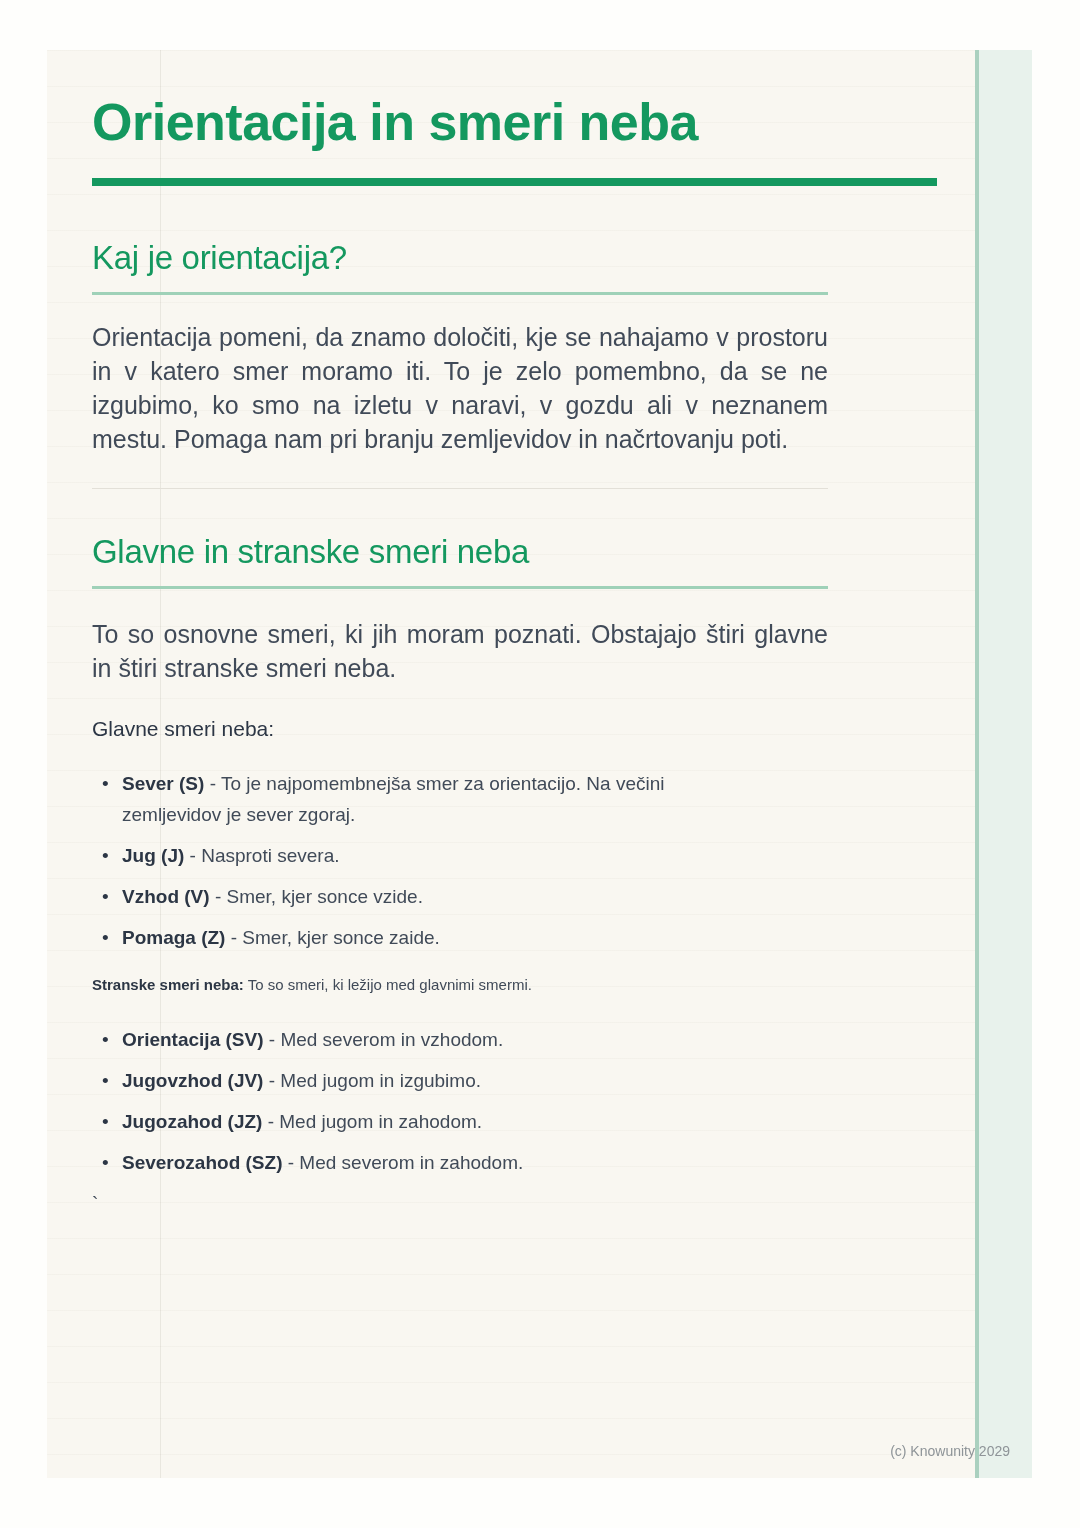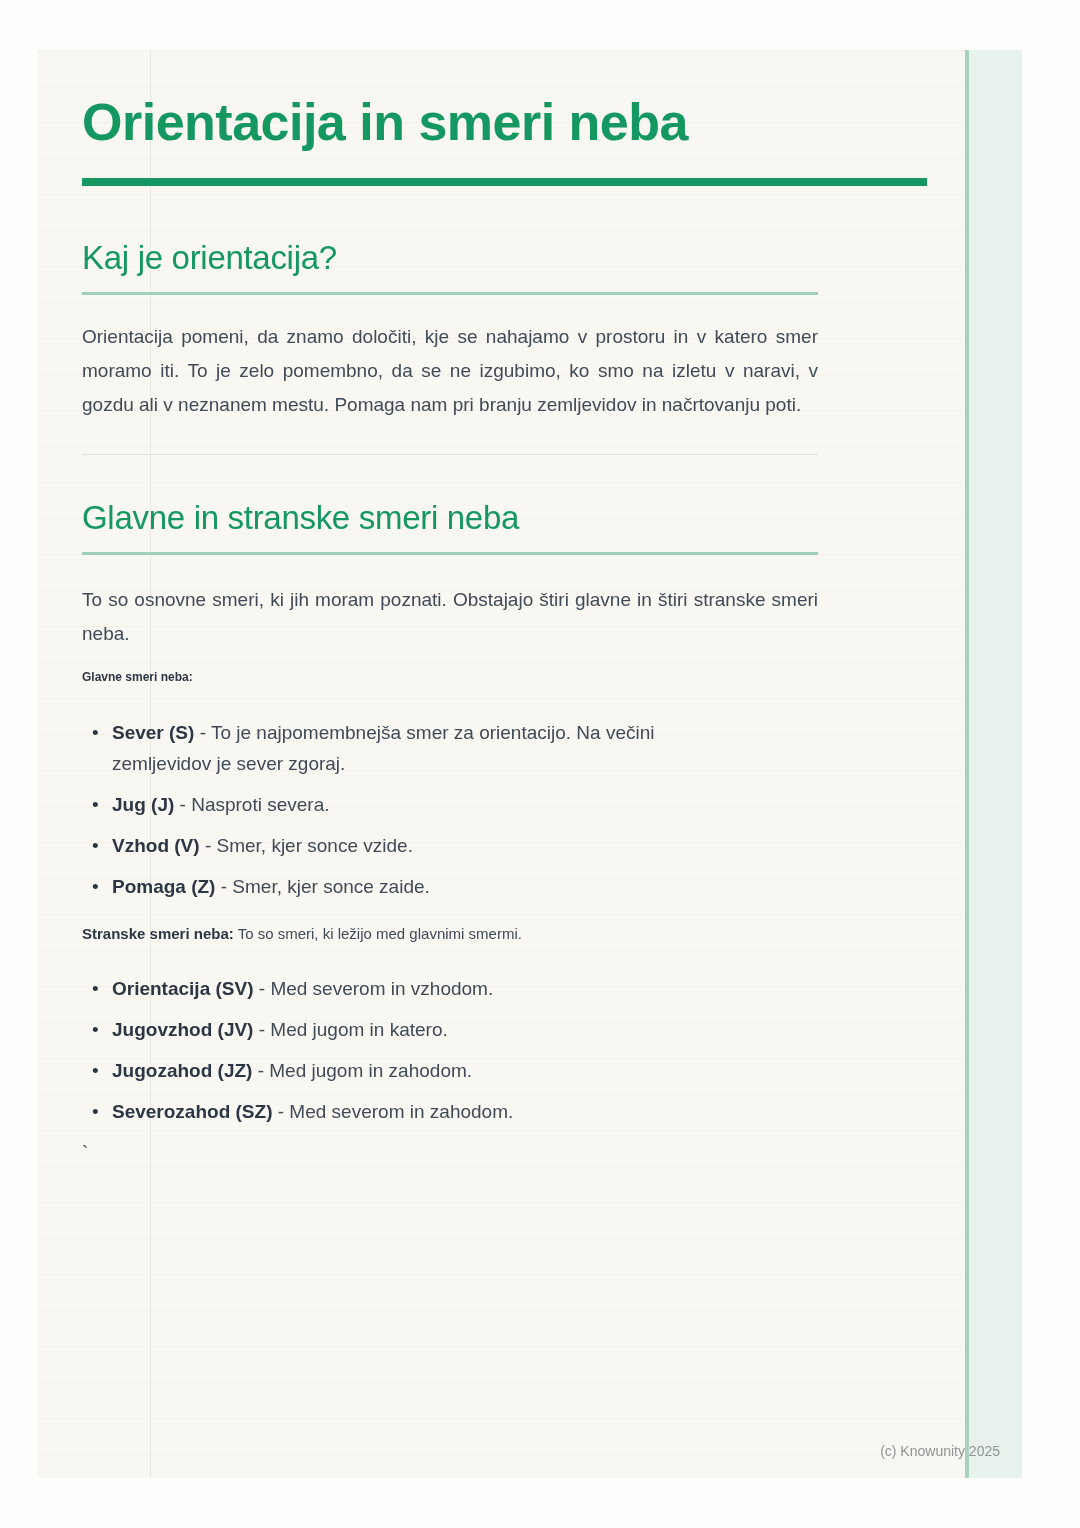--- a/index.html
+++ b/index.html
@@ -11,21 +11,21 @@
   }
   .canvas {
     position: relative;
     width: 1080px;
     height: 1528px;
     background: #fefefc;
     overflow: hidden;
   }
   .page {
     position: absolute;
-    left: 37px;
+    left: 47px;
     top: 50px;
     width: 985px;
     height: 1428px;
     background-color: #f9f7f1;
     background-image: repeating-linear-gradient(
       to bottom,
       rgba(195,190,175,0.10) 0px, rgba(195,190,175,0.10) 1px,
       transparent 1px, transparent 36px
     );
   }
@@ -75,39 +75,39 @@
   }
   .heading-underline {
     margin-top: 12px;
     width: 736px;
     height: 3px;
     background: #9fd1b8;
   }
   .body-par {
     margin-top: 25px;
     width: 736px;
-    font-size: 19px;
+    font-size: 25px;
     line-height: 34px;
     color: #404a58;
     text-align: justify;
   }
   .section-divider {
     margin-top: 32px;
     width: 736px;
     height: 1px;
     background: #e3e0d8;
   }
   .section-heading.second { margin-top: 41px; }
   .body-par.intro2 { margin-top: 28px; }
   .list-label {
-    margin-top: 11px;
-    width: 736px;
-    font-size: 12px;
-    line-height: 31px;
-    font-weight: 700;
+    margin-top: 28px;
+    width: 736px;
+    font-size: 21px;
+    line-height: 31px;
+    font-weight: 400;
     color: #2c3645;
   }
   .mixed-par {
     margin-top: 16px;
     width: 736px;
     font-size: 15px;
     line-height: 31px;
     color: #404a58;
   }
   .mixed-par .bold-lead,
@@ -183,24 +183,24 @@
         <li><span class="term">Sever (S)</span><span class="desc"> - To je najpomembnejša smer za orientacijo. Na večini zemljevidov je sever zgoraj.</span></li>
         <li><span class="term">Jug (J)</span><span class="desc"> - Nasproti severa.</span></li>
         <li><span class="term">Vzhod (V)</span><span class="desc"> - Smer, kjer sonce vzide.</span></li>
         <li><span class="term">Pomaga (Z)</span><span class="desc"> - Smer, kjer sonce zaide.</span></li>
       </ul>
 
       <p class="mixed-par"><span class="bold-lead">Stranske smeri neba:</span><span> To so smeri, ki ležijo med glavnimi smermi.</span></p>
 
       <ul class="direction-list">
         <li><span class="term">Orientacija (SV)</span><span class="desc"> - Med severom in vzhodom.</span></li>
-        <li><span class="term">Jugovzhod (JV)</span><span class="desc"> - Med jugom in katero.</span></li>
+        <li><span class="term">Jugovzhod (JV)</span><span class="desc"> - Med jugom in izgubimo.</span></li>
         <li><span class="term">Jugozahod (JZ)</span><span class="desc"> - Med jugom in zahodom.</span></li>
         <li><span class="term">Severozahod (SZ)</span><span class="desc"> - Med severom in zahodom.</span></li>
       </ul>
 
       <p class="stray-mark">`</p>
 
     </div>
 
-    <div class="footer-credit">(c) Knowunity 2025</div>
+    <div class="footer-credit">(c) Knowunity 2029</div>
   </div>
 </div>
 
 </body></html>

